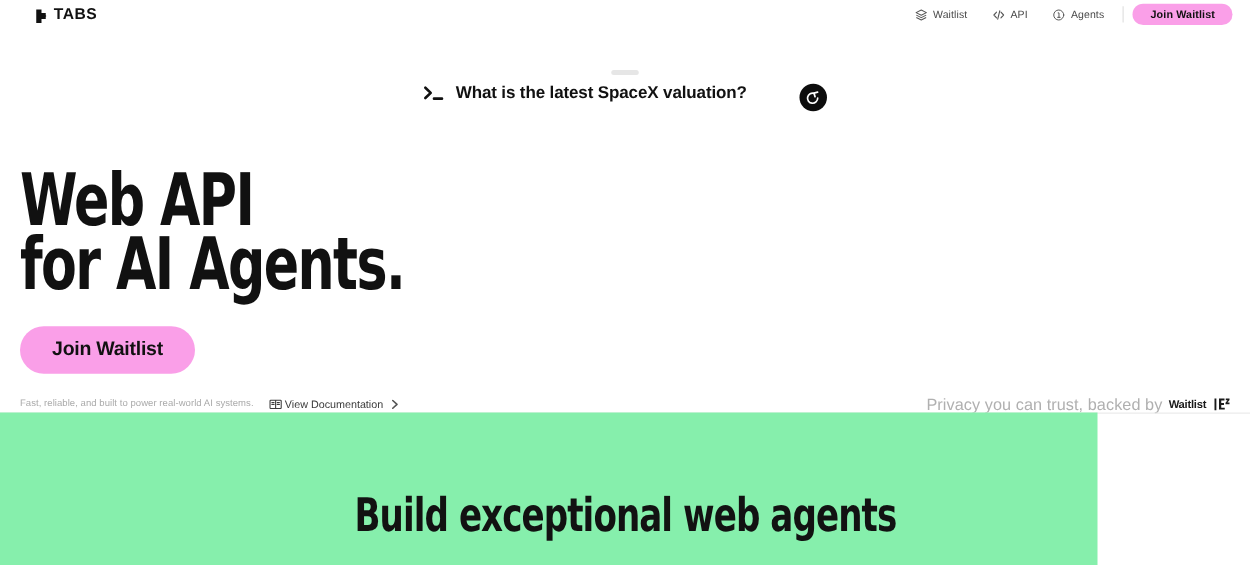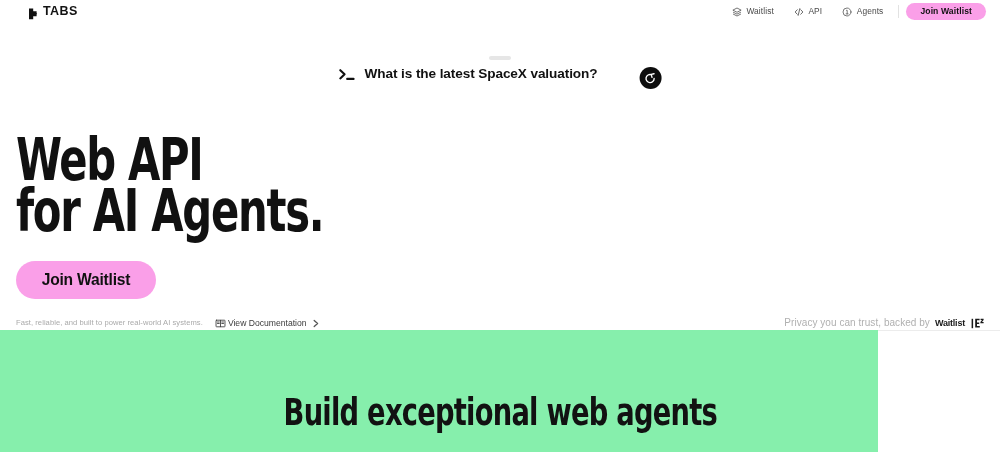--- a/index.html
+++ b/index.html
@@ -265,21 +265,21 @@
   .doc-chev { display: block; width: 8px; height: 9px; flex: 0 0 auto; margin-left: 3px; }
   .doc-chev svg { display: block; width: 8px; height: 9px; }
 
   .hf-right {
     display: flex;
     align-items: center;
     gap: 5px;
     white-space: nowrap;
   }
   .privacy-text {
-    font-size: 10px;
+    font-size: 13px;
     font-weight: 400;
     color: #b0b0b0;
     letter-spacing: 0.05px;
     line-height: 1;
   }
   .moz-wordmark {
     font-size: 9px;
     font-weight: 700;
     color: #1a1a1a;
     letter-spacing: -0.2px;

